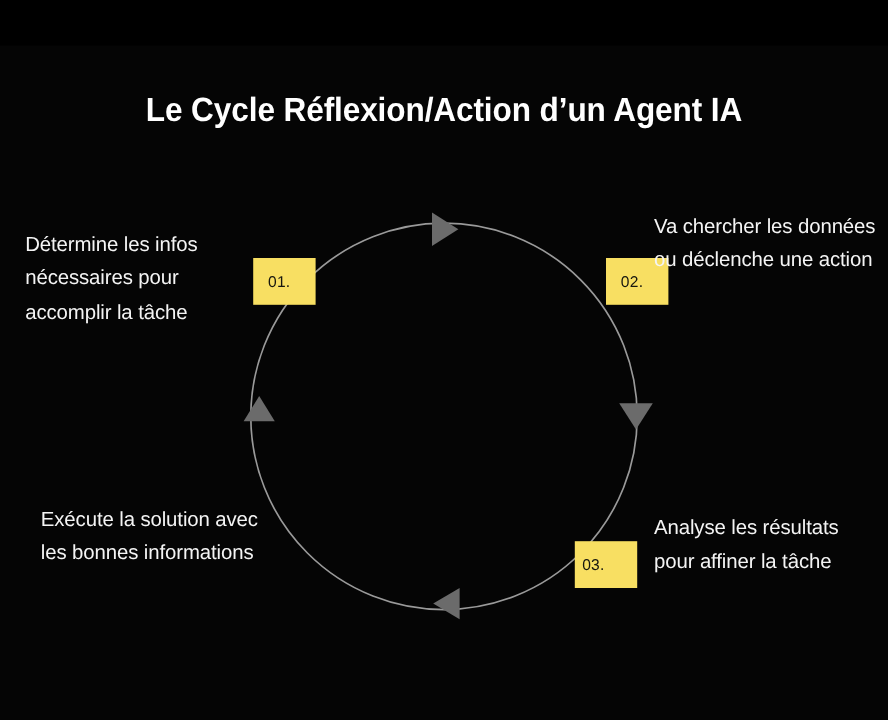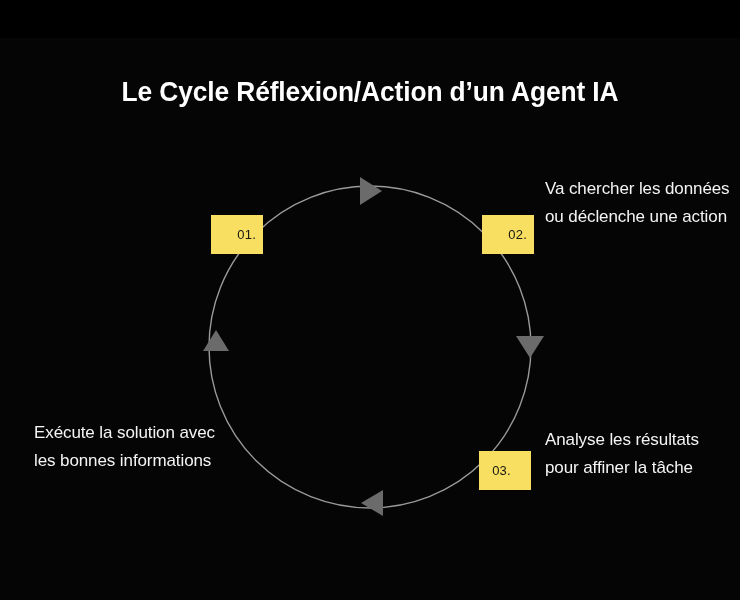--- a/index.html
+++ b/index.html
@@ -50,31 +50,31 @@
   
   .badge {
     position: absolute;
     width: 52px;
     height: 39px;
     background: #F8DF62;
     box-sizing: border-box;
     display: flex;
     align-items: center;
     justify-content: flex-end;
-    padding-right: 7px;
+    padding-right: 21px;
   }
   .badge-label {
     color: #17170f;
     font-size: 13px;
     font-weight: 400;
     letter-spacing: 0.2px;
     line-height: 1;
   }
   #badge-01 { left: 211px; top: 177px; }
-  #badge-02 { left: 482px; top: 177px; }
+  #badge-02 { left: 505px; top: 177px; }
   #badge-03 { left: 479px; top: 413px; justify-content: center; }
   #badge-04 { left: 212px; top: 413px; }
 
   
   .step-text {
     position: absolute;
     color: #f4f4f4;
     font-size: 17px;
     font-weight: 400;
     line-height: 1.67;
@@ -113,20 +113,21 @@
 
   <div class="badge" id="badge-02">
     <span class="badge-label">02.</span>
   </div>
 
   <div class="badge" id="badge-03">
     <span class="badge-label">03.</span>
   </div>
 
 
+  <div class="step-text" id="text-01">Détermine les infos nécessaires pour accomplir la tâche</div>
 
   <div class="step-text" id="text-02">Va chercher les données ou déclenche une action</div>
 
   <div class="step-text" id="text-03">Analyse les résultats pour affiner la tâche</div>
 
   <div class="step-text" id="text-04">Exécute la solution avec les bonnes informations</div>
 
 </div>
 
 </body></html>

